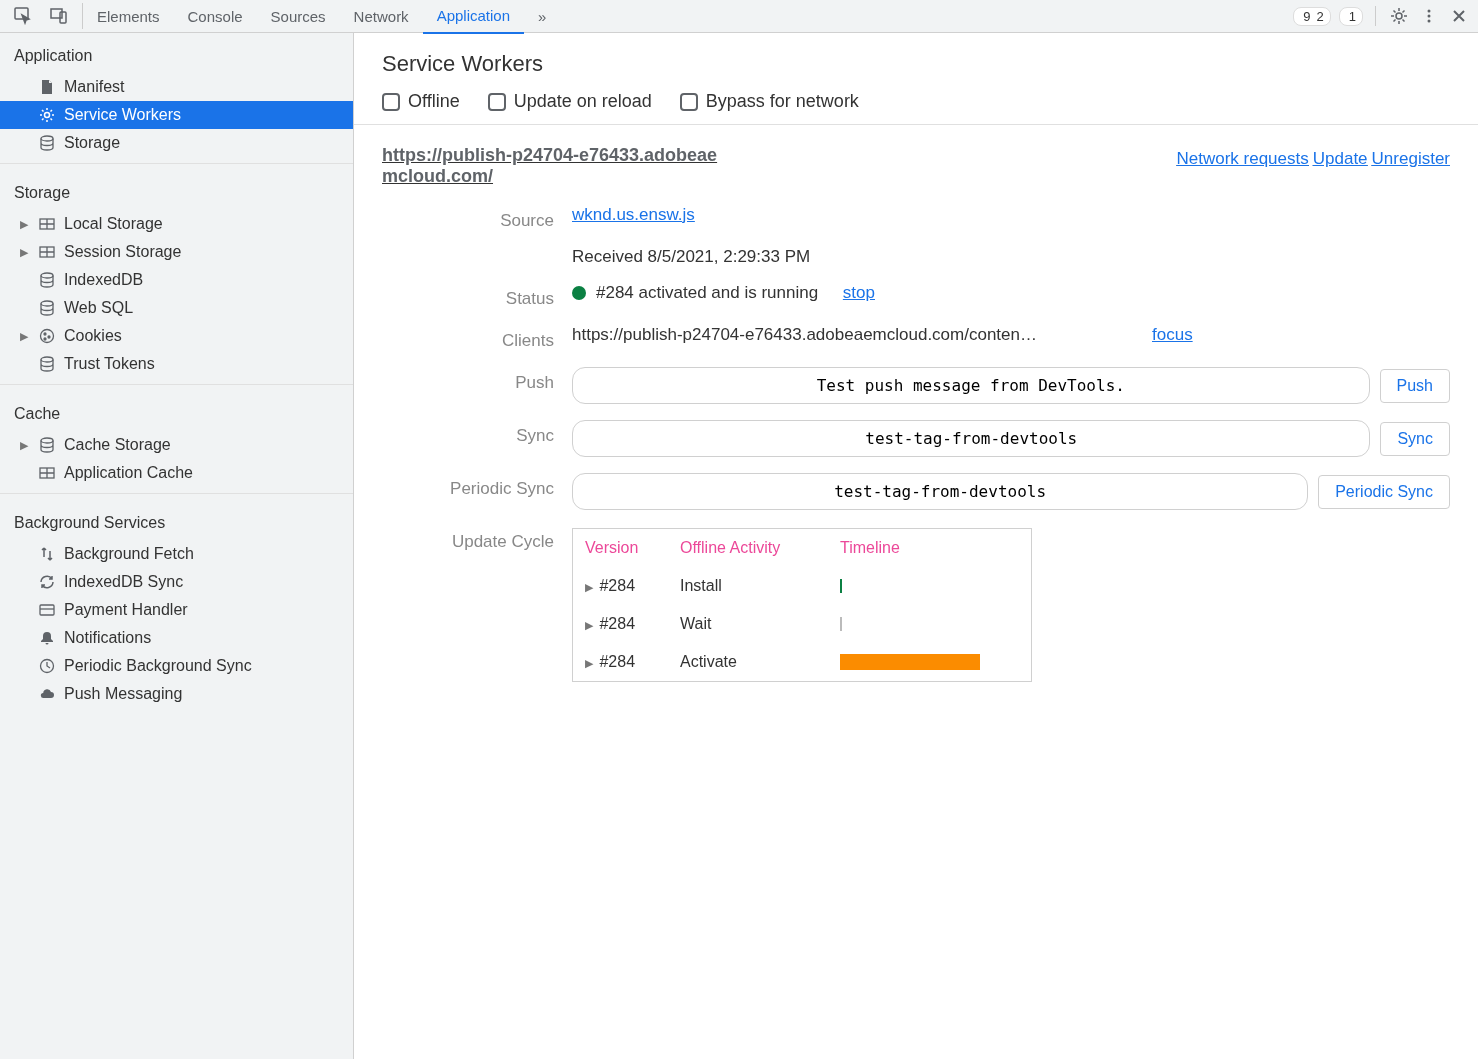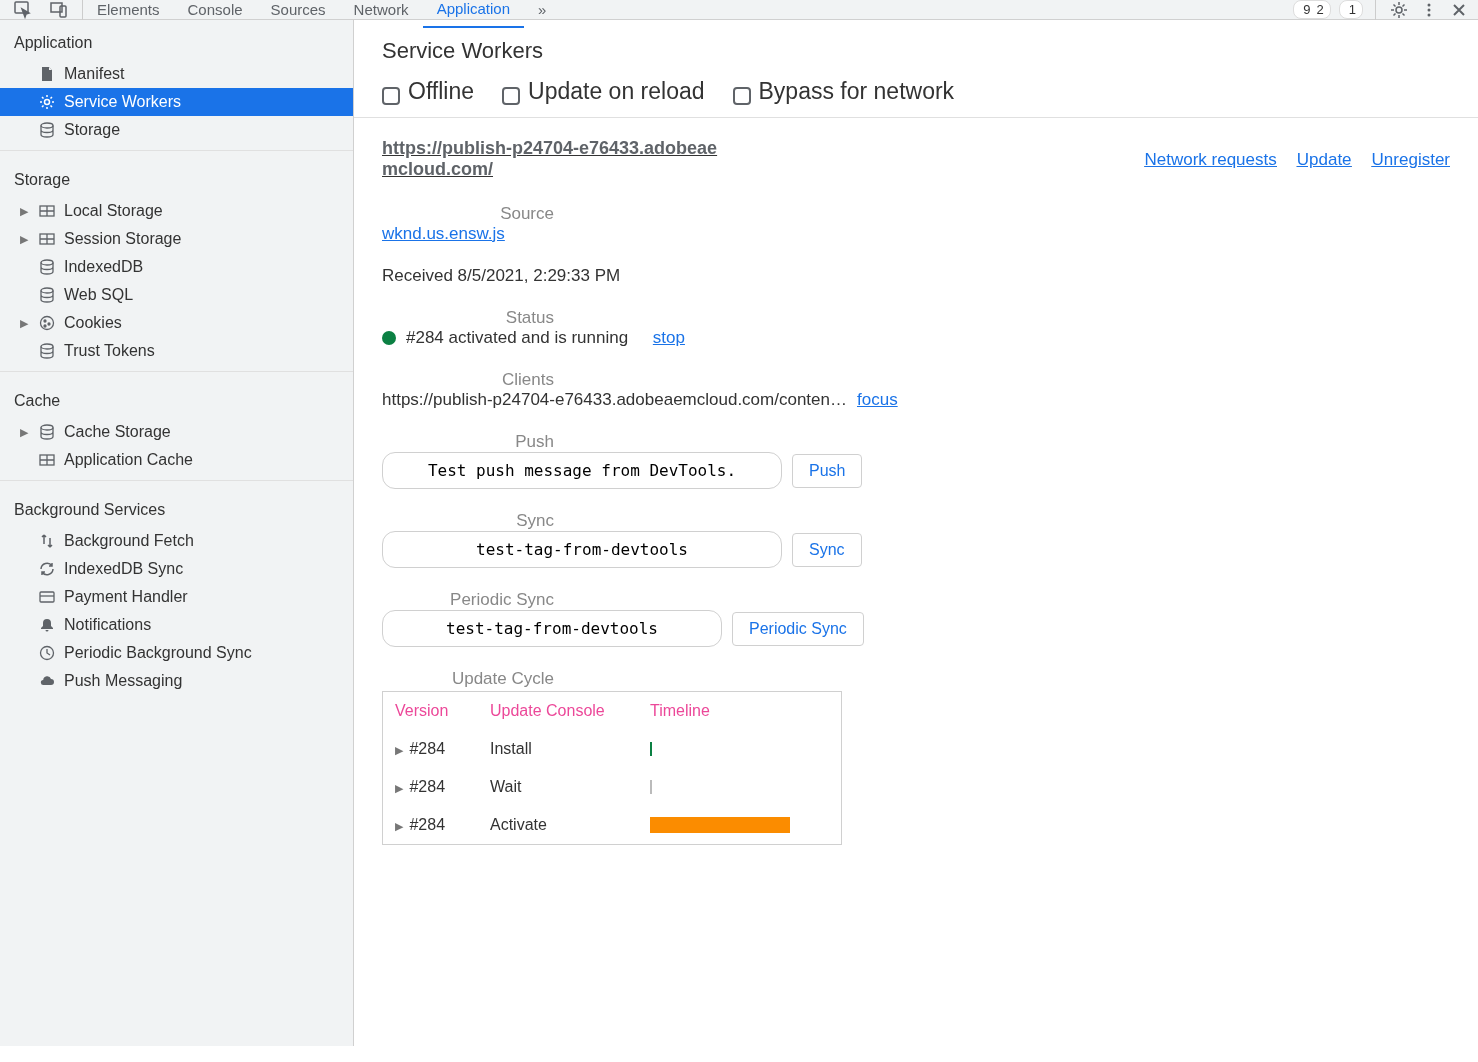--- a/index.html
+++ b/index.html
@@ -1,43 +1,43 @@
 <!DOCTYPE html>
 <html><head>
 <meta charset="utf-8">
 <style>
 * { box-sizing: border-box; margin: 0; padding: 0; }
 body { font-family: -apple-system, "Helvetica Neue", Arial, sans-serif; font-size: 15px; color: #333; background: #fff; }
-.tabstrip { display: flex; align-items: center; height: 20px; background: #f1f3f4; border-bottom: 1px solid #d0d0d0; padding: 0 8px; }
+.tabstrip { display: flex; align-items: center; height: 33px; background: #f1f3f4; border-bottom: 1px solid #d0d0d0; padding: 0 8px; }
 .tabstrip .left-icons { display: flex; align-items: center; gap: 14px; padding: 0 12px 0 4px; border-right: 1px solid #ccc; height: 26px; }
 .tab { padding: 0 14px; height: 36px; display: flex; align-items: center; color: #5f6368; cursor: pointer; }
 .tab.active { color: #1a73e8; border-bottom: 2px solid #1a73e8; }
 .tabstrip .right-icons { margin-left: auto; display: flex; align-items: center; gap: 8px; }
 .badge { display: inline-flex; align-items: center; gap: 3px; font-size: 13px; padding: 1px 6px; border-radius: 8px; background:#fff; border:1px solid #ddd;}
 .icon-btn { width:22px; height:22px; display:inline-flex; align-items:center; justify-content:center; color:#5f6368; cursor:pointer;}
 .layout { display: flex; height: calc(100vh - 36px); }
 .sidebar { width: 354px; background: #f1f3f4; border-right: 1px solid #d0d0d0; overflow-y:auto; padding-bottom:10px;}
 .section-title { font-size: 16px; color: #333; padding: 14px 10px 8px 14px; }
 .tree-item { display: flex; align-items: center; gap: 8px; padding: 5px 10px 5px 20px; color: #333; cursor: pointer; font-size:16px; }
 .tree-item.selected { background: #1a73e8; color: #fff; }
 .tree-item .tri { width: 10px; display:inline-block; color:#777; font-size:11px;}
 .tree-item .ico { width: 18px; height: 18px; display:inline-flex; align-items:center; justify-content:center;}
 .tree-item.selected .ico svg { fill:#fff; stroke:#fff;}
 .main { flex:1; overflow-y:auto; }
 .main-header { padding: 18px 28px 12px 28px; border-bottom: 1px solid #e0e0e0;}
 .main-title { font-size: 22px; font-weight: 500; margin-bottom: 14px; }
 .chk-row { display:flex; gap:28px; align-items:center; }
-.chk { display:flex; align-items:flex-end; gap:8px; cursor:pointer; font-size:23px;}
+.chk { display:flex; align-items:center; gap:8px; cursor:pointer; font-size:18px;}
 .chk-box { width:18px; height:18px; border:2px solid #5f6368; border-radius:4px; }
 .origin-row { display:flex; align-items:flex-start; padding: 20px 28px 0 28px; gap:20px;text-decoration:underline;}
 .origin { font-weight:600; color:#5f6368; font-size:18px; max-width:340px; word-break:break-all;}
-.origin-links { margin-left:auto; display:flex; gap:20px; font-size:17px; padding-top:4px;margin-top:8px;}
+.origin-links { margin-left:auto; display:flex; gap:4px; font-size:17px; padding-top:4px;}
 a.devlink { color:#1a73e8; text-decoration:underline; cursor:pointer;}
 .detail-grid { padding: 10px 28px 28px 28px; }
-.drow { display:flex; align-items:flex-start; padding: 8px 0; flex-direction: column; }
+.drow { display:flex; align-items:flex-start; padding: 8px 0; }
 .dlabel { width: 190px; text-align:right; color:#888; font-size:17px; padding-right:18px; padding-top:6px;}
 .dval { flex:1; display:flex; align-items:center; gap:10px; font-size:17px; flex-wrap:wrap;}
 .input-text { flex:1; border:1px solid #d0d0d0; border-radius:13px; padding: 8px 10px; font-family: Menlo, monospace; font-size:16px; min-width:400px;text-align:center;}
 .btn { border:1px solid #d0d0d0; background:#fff; color:#1a73e8; border-radius:4px; padding: 7px 16px; font-size:16px; cursor:pointer;}
 .status-dot { width:14px; height:14px; border-radius:50%; background:#0b8043; display:inline-block;}
 .cycle-table { border:1px solid #d0d0d0; margin-top:2px; min-width:460px;}
 .cycle-head, .cycle-row { display:flex; padding:10px 12px; font-size:16px;}
 .cycle-head { color:#ec4899; }
 .cycle-row .tri2 { color:#777; font-size:11px; margin-right:6px;}
 .col-v { width:95px;}
@@ -368,21 +368,21 @@
             <input class="input-text" style="min-width: 340px;" value="test-tag-from-devtools">
             <button class="btn">Periodic Sync</button>
           </div>
    </div>
    <div class="drow">
     <div class="dlabel">Update Cycle</div>
     <div class="dval">
      <div class="cycle-table">
       <div class="cycle-head">
        <div class="col-v">Version</div>
-       <div class="col-a">Update Console</div>
+       <div class="col-a">Offline Activity</div>
        <div class="col-t">Timeline</div>
       </div>
       <div id="cycle-rows">
                 <div class="cycle-row">
                   <div class="col-v"><span class="tri2">▶</span>#284</div>
                   <div class="col-a">Install</div>
                   <div class="col-t">
                     <div class="tl-tick"></div>
                   </div>
                 </div>

